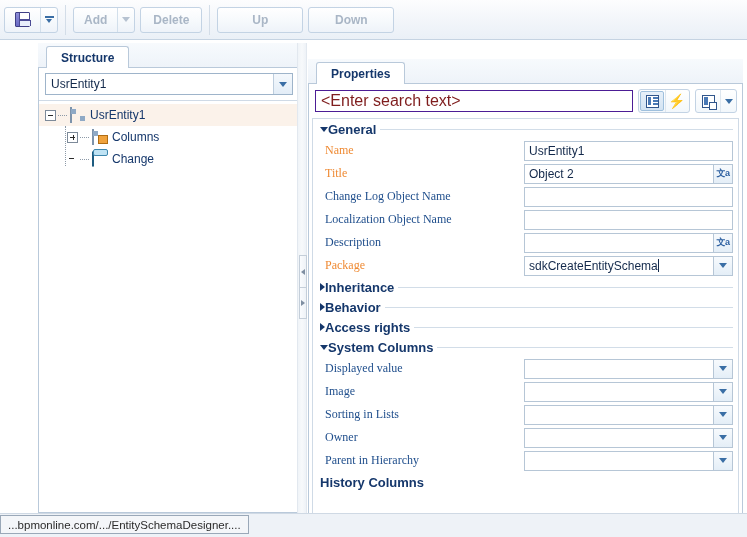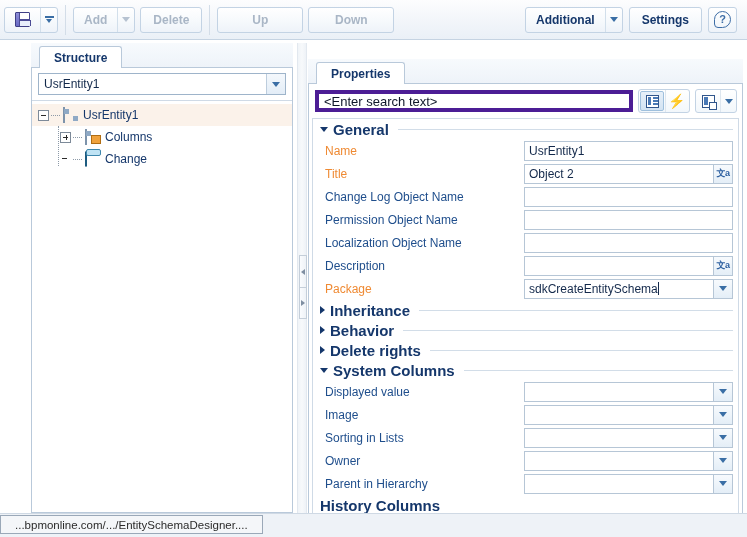--- a/index.html
+++ b/index.html
@@ -106,21 +106,21 @@
     width: 17px; height: 17px;
     border: 1.5px solid #3d6da6;
     border-radius: 50% 50% 50% 4px;
     display: flex; align-items: center; justify-content: center;
     color: #3d6da6; font-size: 11px; font-weight: bold;
     line-height: 1;
   }
 
   
   #left-panel {
-    position: absolute; left: 1px; top: 43px;
+    position: absolute; left: 8px; top: 43px;
     width: 292px; height: 470px; padding-left: 30px;
   }
   #right-panel {
     position: absolute; left: 308px; top: 59px;
     width: 435px; height: 470px;
   }
 
   .tabstrip {
     position: relative;
     height: 25px;
@@ -239,44 +239,44 @@
   
   #statusbar {
     position: absolute; left: 0; top: 513px;
     width: 747px; height: 24px;
     background: #eef2f7;
     border-top: 1px solid #cfd9e4;
   }
   #status-tip {
     position: absolute; left: 0px; top: 515px;
     height: 19px;
-    padding: 0 14px;
+    padding: 0 7px;
     display: flex; align-items: center;
     background: #f4f6f9;
     border: 1px solid #9aa8b8;
     color: #2b2b2b;
     font-size: 11.5px;
     white-space: nowrap;
   }
 
   
   .searchbar {
     display: flex; align-items: center;
     padding: 5px 5px 5px 6px;
     gap: 5px;
   }
   .searchbox {
     flex: 1 1 auto;
     height: 22px;
-    border: 4px solid #4c1d95;
+    border: 1px solid #4c1d95;
     background: #ffffff;
     display: flex; align-items: center;
     padding-left: 5px;
-    color: #0f172a;
-    font-size: 13px;
+    color: #7f1d1d;
+    font-size: 16px;
   }
   .tgl-grp {
     display: flex; align-items: stretch;
     height: 24px;
     border: 1px solid #c3d3e4;
     border-radius: 3px;
     background: linear-gradient(to bottom, #ffffff 0%, #f2f7fb 100%);
   }
   .tgl {
     width: 24px;
@@ -331,22 +331,21 @@
     border: 1px solid #cfdae6;
     background: #ffffff;
     overflow: hidden;
   }
   .cat {
     display: flex; align-items: center;
     height: 20px;
     padding-left: 7px;
     font-weight: bold;
     color: #15376b;
-    font-size: 15px;
-    gap: 5px;
+    font-size: 13px;
   }
   .cat .tri-d {
     width:0;height:0;
     border-left:4px solid transparent;border-right:4px solid transparent;
     border-top:5px solid #15376b;
   }
   .cat .tri-r {
     width:0;height:0;
     border-top:4px solid transparent;border-bottom:4px solid transparent;
     border-left:5px solid #15376b;
@@ -357,20 +356,21 @@
     display: flex; align-items: center;
     height: 23px;
     padding-left: 12px;
     padding-right: 5px;
   }
   .plabel {
     width: 199px;
     color: #1f4e8c;
     font-size: 12px;
     white-space: nowrap;
+    font-family: Liberation Serif, serif;
   }
   .plabel.req { color: #ef8a33; }
   .pval { flex: 1 1 auto; display:flex; align-items:stretch; height: 20px; }
   .pfield {
     flex: 1 1 auto;
     border: 1px solid #b6c6d6;
     background: #ffffff;
     display: flex; align-items: center;
     padding-left: 4px;
     color: #13294b;
@@ -456,36 +456,20 @@
   <div class="tb-sep"></div>
 
   <div class="tb-group">
     <div class="tb-btn disabled" style="min-width:86px">Up</div>
     <div style="width:5px"></div>
     <div class="tb-btn disabled" style="min-width:86px">Down</div>
   </div>
 
   <div class="spacer"></div>
 
-  <div class="tb-group">
-    <div class="tb-split">
-      <div class="part">Additional</div>
-      <div class="arrow">
-        <span class="caret-dn"></span>
-      </div>
-    </div>
-    <div style="width:6px"></div>
-    <div class="tb-btn" style="min-width:62px">Settings</div>
-    <div style="width:6px"></div>
-    <div class="tb-btn iconbtn">
-      <span class="help-ic">
-        <span>?</span>
-      </span>
-    </div>
-  </div>
   <div style="width:6px"></div>
 </div>
 
 <div id="left-panel">
   <div class="tabstrip">
     <div class="tab">Structure</div>
   </div>
   <div class="panel-body">
 
     <div id="struct-combo-wrap">
@@ -588,26 +572,20 @@
         </span>
       </div>
 
       <div class="prow">
         <span class="plabel">Change Log Object Name</span>
         <span class="pval">
           <span class="pfield"></span>
         </span>
       </div>
 
-      <div class="prow">
-        <span class="plabel">Permission Object Name</span>
-        <span class="pval">
-          <span class="pfield"></span>
-        </span>
-      </div>
 
       <div class="prow">
         <span class="plabel">Localization Object Name</span>
         <span class="pval">
           <span class="pfield"></span>
         </span>
       </div>
 
       <div class="prow">
         <span class="plabel">Description</span>
@@ -639,21 +617,21 @@
       </div>
 
       <div class="cat">
         <span class="tri-r"></span>
         <span>Behavior</span>
         <span class="rule"></span>
       </div>
 
       <div class="cat">
         <span class="tri-r"></span>
-        <span>Delete rights</span>
+        <span>Access rights</span>
         <span class="rule"></span>
       </div>
 
       <div class="cat">
         <span class="tri-d"></span>
         <span>System Columns</span>
         <span class="rule"></span>
       </div>
 
 

